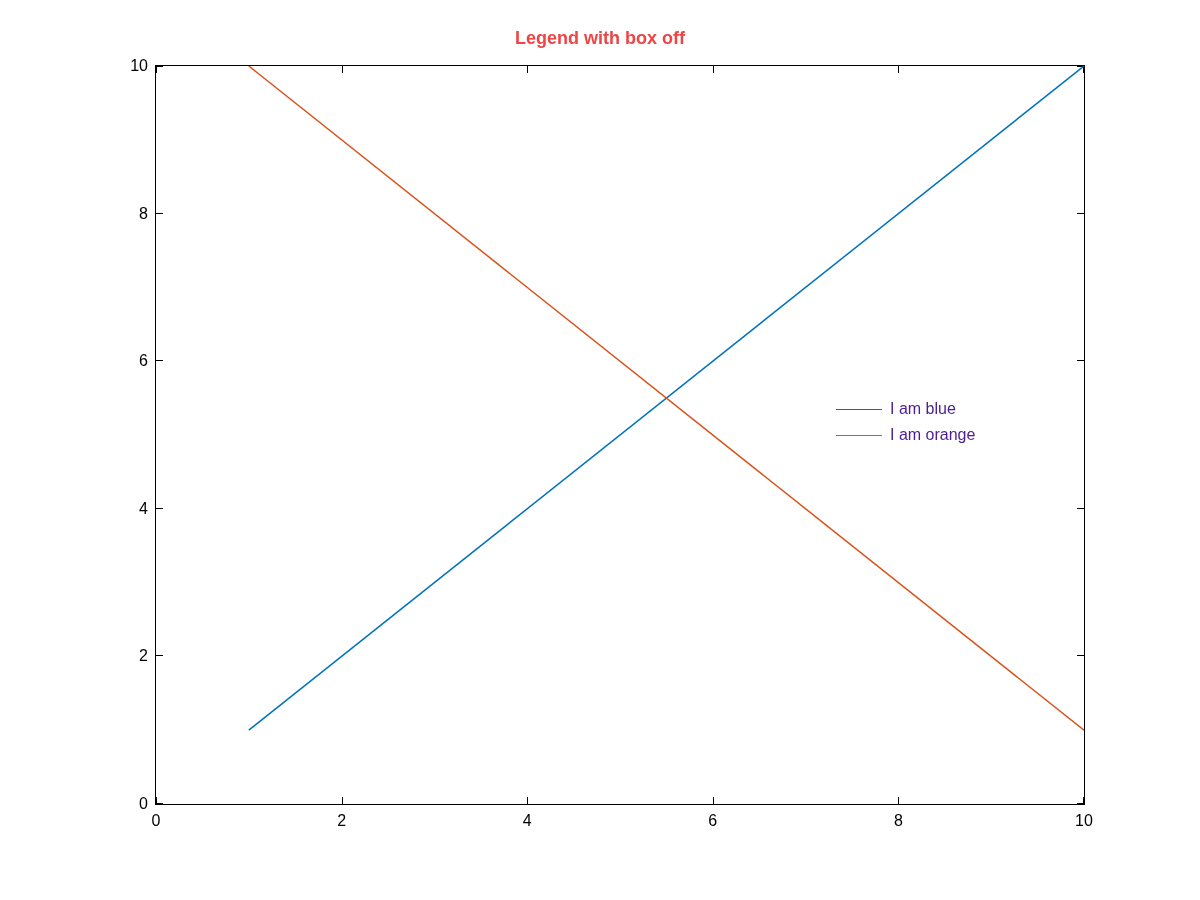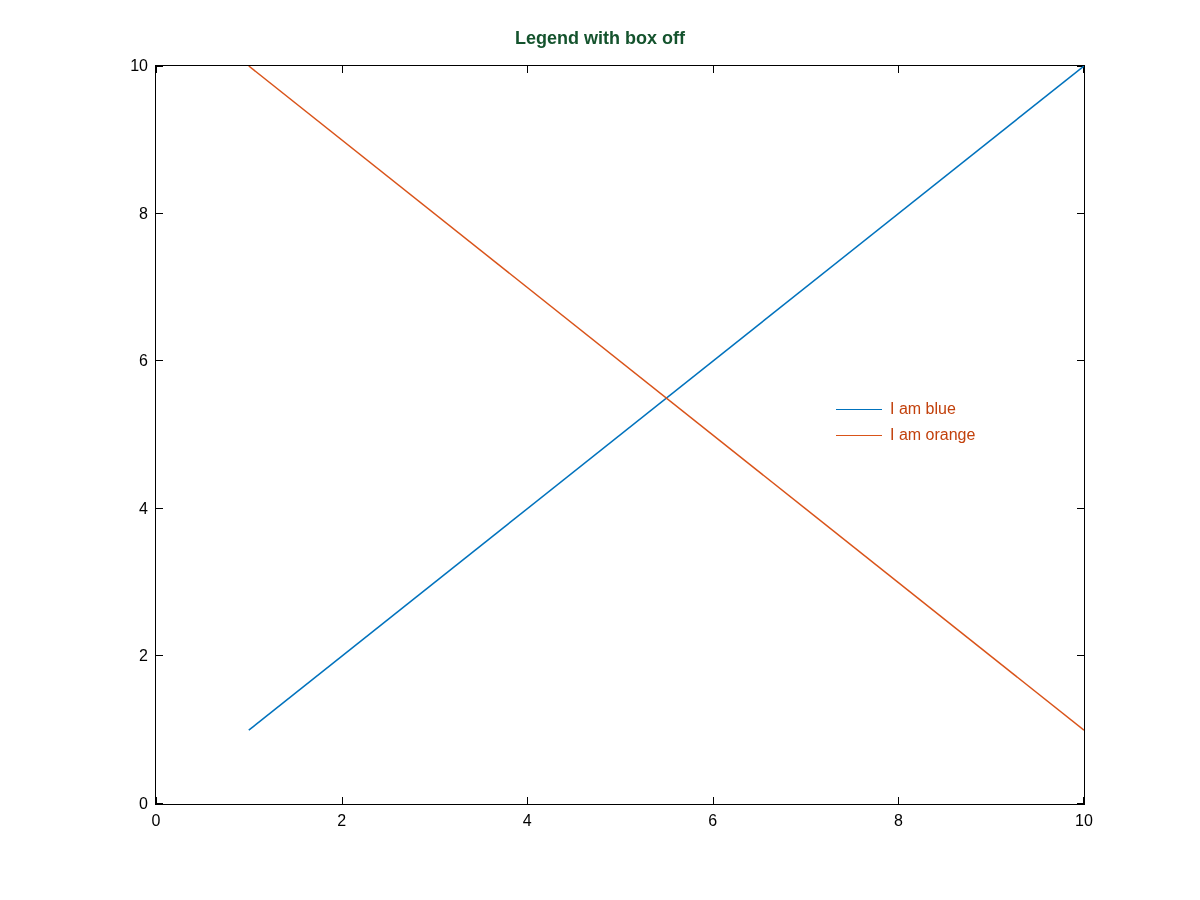--- a/index.html
+++ b/index.html
@@ -16,21 +16,21 @@
     height: 900px;
   }
   .title {
     position: absolute;
     top: 28px;
     left: 0;
     width: 100%;
     text-align: center;
     font-weight: bold;
     font-size: 18px;
-    color: #14532d;
+    color: #ef4444;
   }
   .axes {
     position: absolute;
     left: 155px;
     top: 65px;
     width: 930px;
     height: 740px;
     border: 1.5px solid #000;
     box-sizing: border-box;
   }
@@ -57,21 +57,21 @@
     width: 40px;
     left: -8px;
   }
   .tick-mark {
     position: absolute;
     background: #000;
   }
   .legend {
     position: absolute;
     font-size: 16px;
-    color: #c2410c;
+    color: #4c1d95;
   }
   .legend-row {
     display: flex;
     align-items: center;
     height: 26px;
   }
   .legend-line {
     width: 46px;
     height: 0;
     border-top-width: 1.5px;

